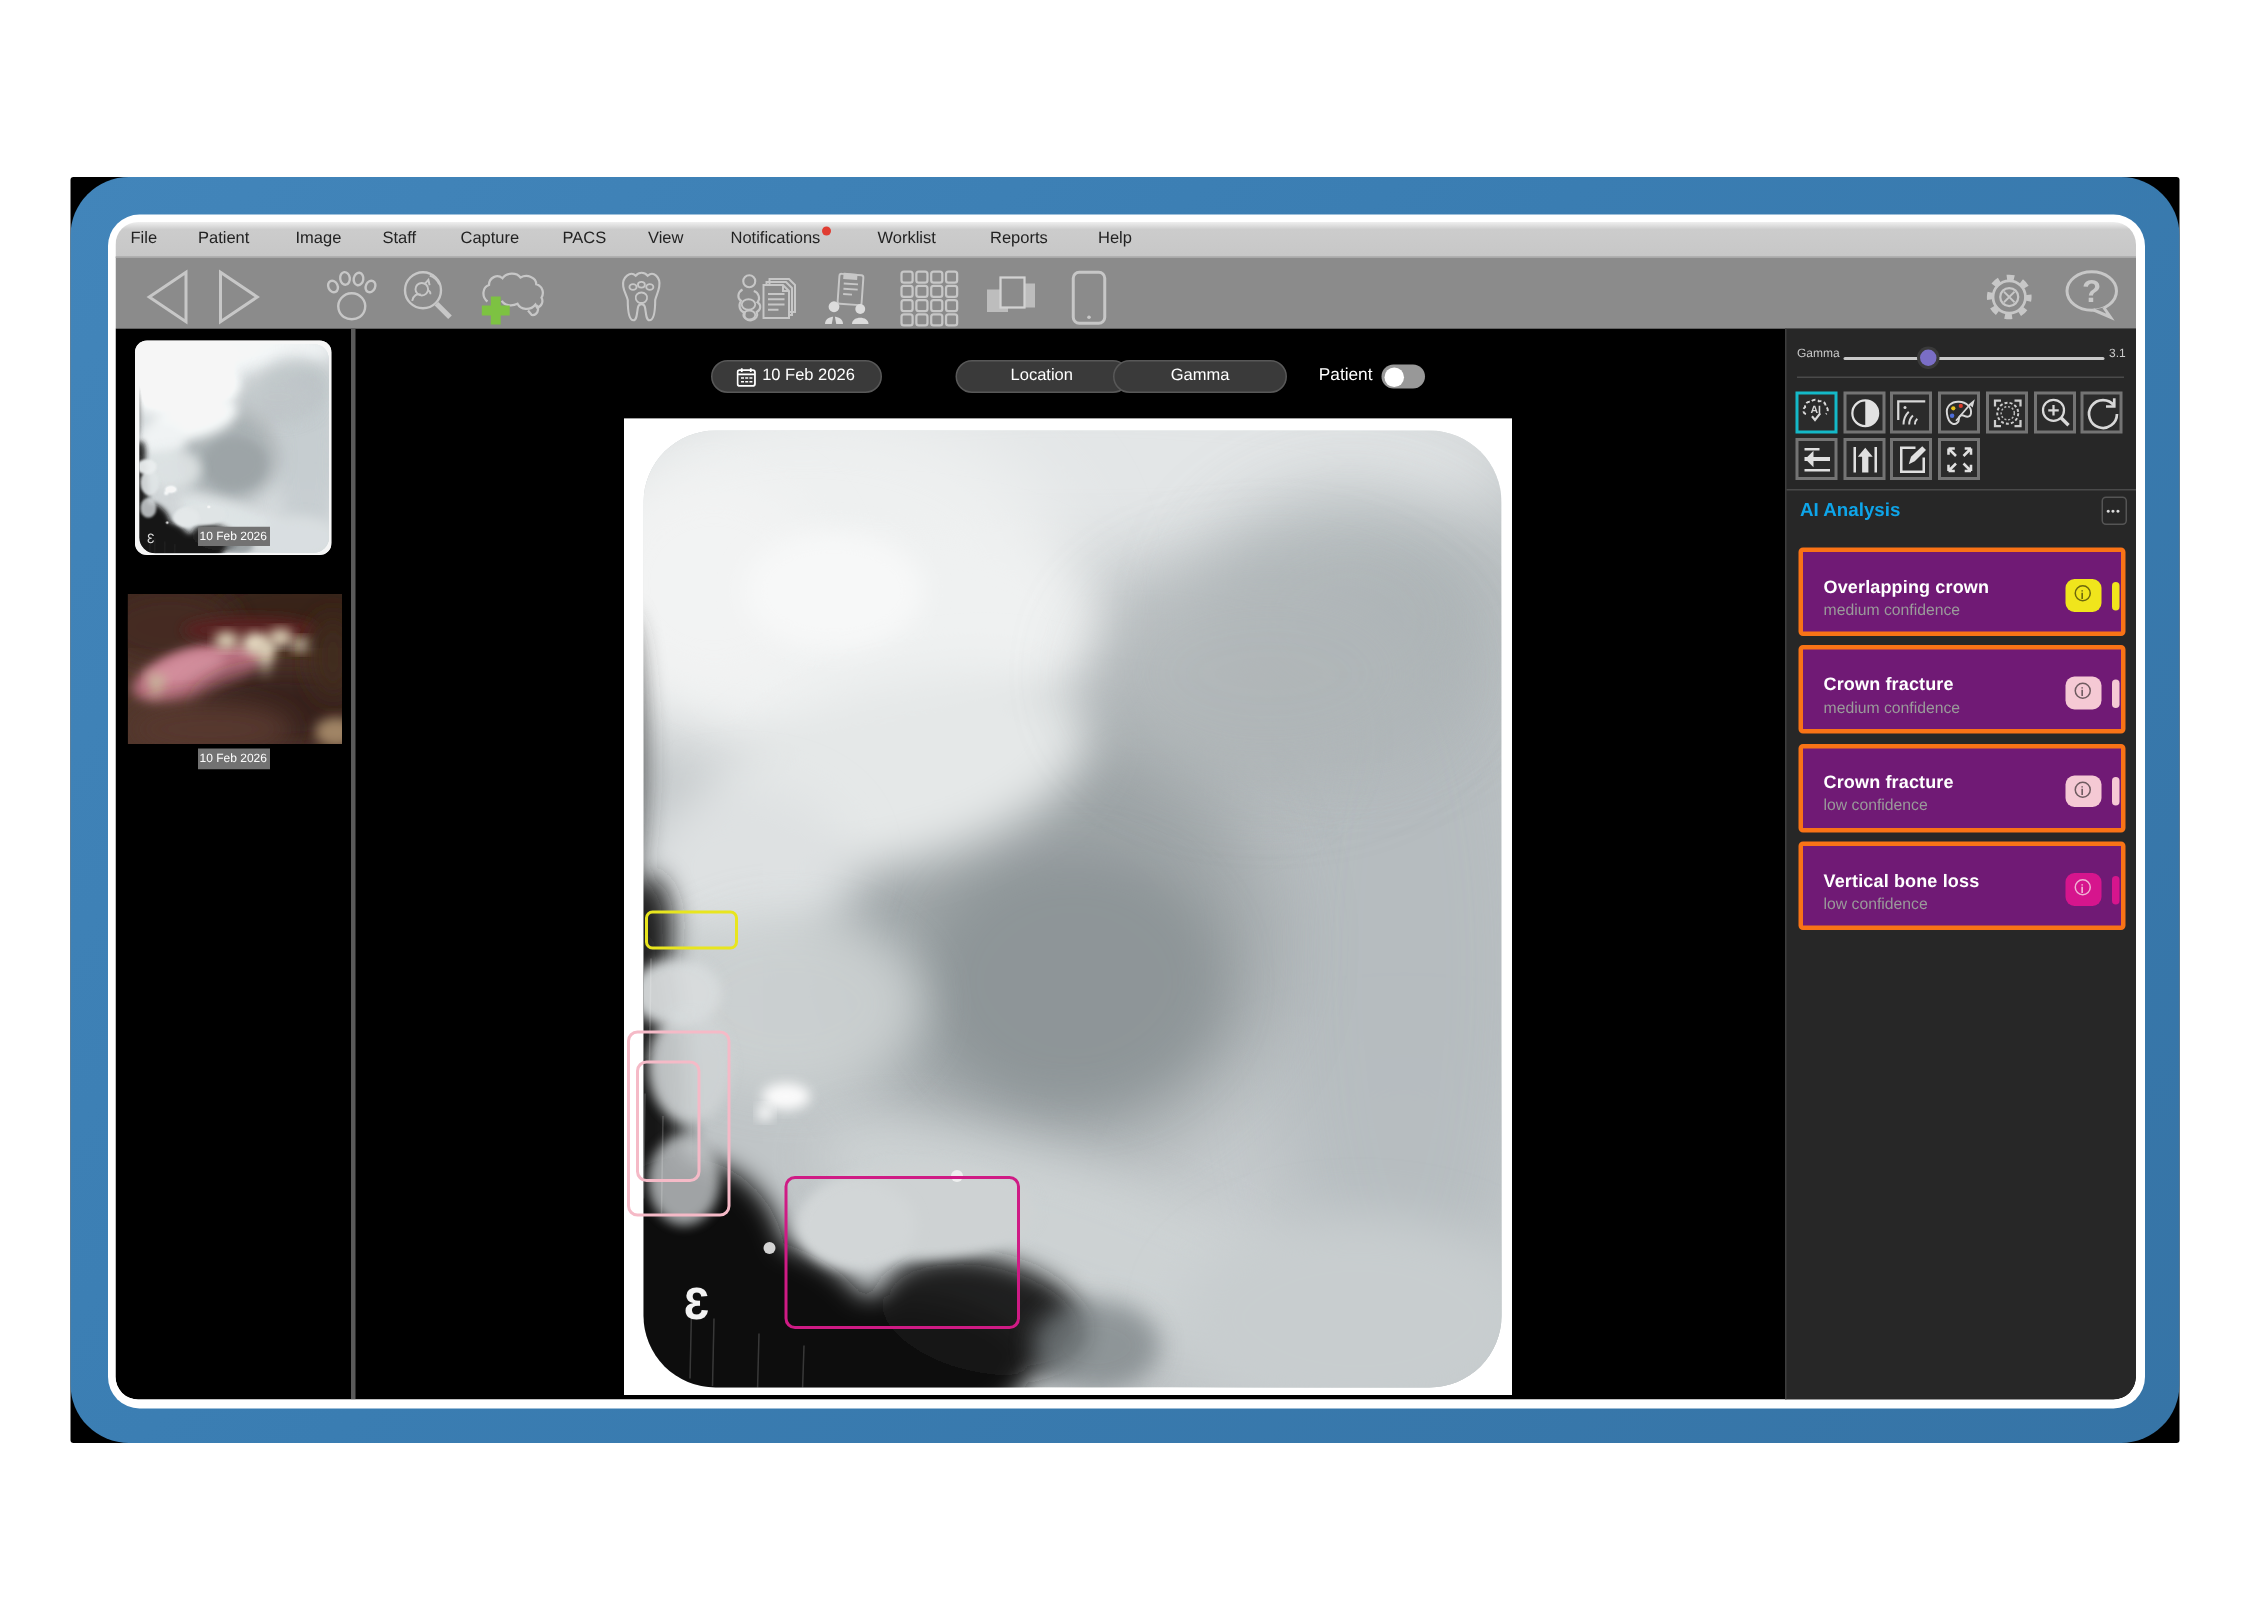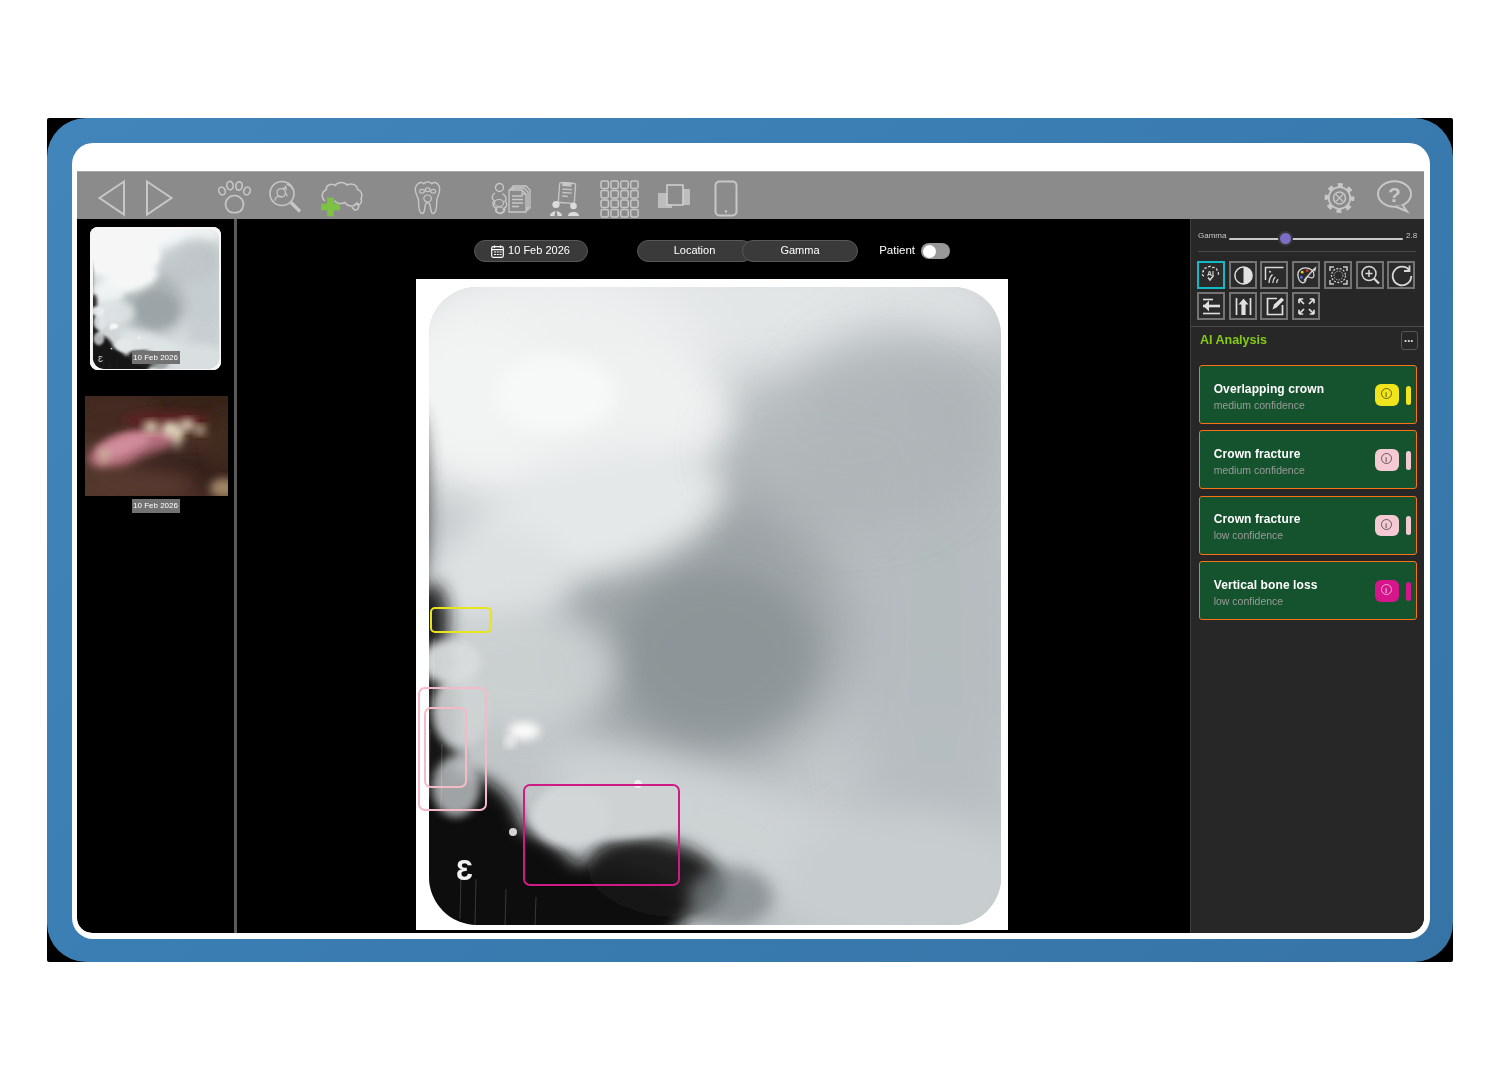--- a/index.html
+++ b/index.html
@@ -45,23 +45,23 @@
   #mir3{left:40px;top:574px;color:#f2f2f2;font-size:30px;font-weight:700;transform:scaleX(-1);position:absolute;}
   
   .rp-txt{position:absolute;color:#c9c9c9;font-size:8px;}
   #gtrack{left:37.5px;top:18.8px;width:174px;height:2.5px;background:#c9c9c9;border-radius:2px;position:absolute;}
   #gthumb{left:86.5px;top:11.8px;width:15px;height:15px;border-radius:50%;background:#3a3a3a;position:absolute;}
   #gthumb i{position:absolute;left:2px;top:2px;width:11px;height:11px;border-radius:50%;background:#7a6ec6;}
   #gdiv1{left:7px;top:32px;width:218px;height:1px;background:#4a4a4a;position:absolute;}
   .tbtn{position:absolute;width:28px;height:28px;border:2px solid #747474;background:#2b2b2b;}
   .tbtn.sel{border:2.5px solid #14b9c8;}
   #gdiv2{left:0px;top:106.5px;width:233px;height:1px;background:#4a4a4a;position:absolute;}
-  #aihdr{left:9px;top:113.5px;color:#84cc16;font-size:12.5px;font-weight:600;position:absolute;}
+  #aihdr{left:9px;top:113.5px;color:#0ea5e9;font-size:12.5px;font-weight:600;position:absolute;}
   #aimore{left:209.5px;top:112px;width:17px;height:19px;border:1px solid #555;border-radius:3px;color:#ddd;text-align:center;line-height:17px;font-size:7.5px;letter-spacing:.6px;position:absolute;}
-  .card{position:absolute;left:8.2px;width:217.5px;height:59px;background:#14532d;border:1px solid #f97316;border-radius:3px;}
+  .card{position:absolute;left:8.2px;width:217.5px;height:59px;background:#701a75;border:3px solid #f97316;border-radius:3px;}
   .card .t{position:absolute;left:13.5px;top:15.5px;color:#fff;font-size:12px;font-weight:700;letter-spacing:.1px;}
   .card .s{position:absolute;left:13.5px;top:32.5px;color:#9a9a9a;font-size:10.5px;}
   .card .ic{position:absolute;left:175px;top:18px;width:24px;height:21.5px;border-radius:6px;}
   .card .ic span{position:absolute;left:5.5px;top:4px;width:11px;height:11px;border-radius:50%;border:1.2px solid rgba(0,0,0,.55);font-size:8px;line-height:11px;text-align:center;color:rgba(0,0,0,.55);font-weight:700;}
   .card .bar{position:absolute;left:205.5px;top:19.5px;width:5px;height:19px;border-radius:2.5px;}
 </style>
 </head>
 <body>
 <div id="stage">
   <svg width="0" height="0" style="position:absolute">
@@ -145,20 +145,34 @@
         <ellipse cx="55" cy="90" rx="55" ry="18" fill="#56392d" filter="url(#b8)"></ellipse>
         <ellipse cx="139" cy="92" rx="14" ry="10" fill="#a08465" filter="url(#b4)"></ellipse>
         <ellipse cx="137" cy="42" rx="15" ry="28" fill="#40291f" filter="url(#b8)"></ellipse>
       </symbol>
     </defs>
   </svg>
   <div class="abs" id="notch"></div>
   <div class="abs" id="blue"></div>
   <div class="abs" id="whitebd"></div>
   <div class="abs" id="content">
+    <div class="abs" id="menubar">
+      <span class="mi" style="left:10.5px">File</span>
+      <span class="mi" style="left:55.5px">Patient</span>
+      <span class="mi" style="left:120.5px">Image</span>
+      <span class="mi" style="left:178.5px">Staff</span>
+      <span class="mi" style="left:230.5px">Capture</span>
+      <span class="mi" style="left:298.5px">PACS</span>
+      <span class="mi" style="left:355.5px">View</span>
+      <span class="mi" style="left:410.5px">Notifications</span>
+      <span class="dot"></span>
+      <span class="mi" style="left:508.5px">Worklist</span>
+      <span class="mi" style="left:583.5px">Reports</span>
+      <span class="mi" style="left:655.5px">Help</span>
+    </div>
     <div class="abs" id="toolbar">
       <svg width="1347" height="48" viewBox="0 0 1347 48" style="position:absolute;left:0;top:0" fill="none" stroke="#c7c7c7" stroke-width="1.6">
         <polygon points="47,9.5 22.5,26 47,42.5" stroke-width="2"></polygon>
         <polygon points="70,9.5 94.5,26 70,42.5" stroke-width="2"></polygon>
         <g transform="translate(137,8)">
           <ellipse cx="8" cy="11" rx="3.1" ry="4" transform="rotate(-25 8 11)"></ellipse>
           <ellipse cx="16" cy="5.6" rx="3.2" ry="4.2" transform="rotate(-8 16 5.6)"></ellipse>
           <ellipse cx="25" cy="6" rx="3.2" ry="4.2" transform="rotate(10 25 6)"></ellipse>
           <ellipse cx="33" cy="11" rx="3.1" ry="4" transform="rotate(25 33 11)"></ellipse>
           <path d="M20.5,15.5 C26,15.5 30.5,20.5 29.3,26 C28.2,31 24,32.8 20.5,32.8 C17,32.8 12.8,31 11.7,26 C10.5,20.5 15,15.5 20.5,15.5 Z"></path>
@@ -289,21 +303,21 @@
         <div id="annP2" class="ann"></div>
         <div id="annM" class="ann"></div>
         <div id="mir3">3</div>
       </div>
       <div class="abs" id="rpanel">
         <span class="rp-txt" style="left:7px;top:12px;">Gamma</span>
         <div id="gtrack"></div>
         <div id="gthumb">
             <i></i>
           </div>
-        <span class="rp-txt" style="left:215px;top:12px;">2.8</span>
+        <span class="rp-txt" style="left:215px;top:12px;">3.1</span>
         <div id="gdiv1"></div>
         <div class="tbtn sel" style="left:6px;top:41.5px">
           <svg width="24" height="24" viewBox="0 0 24 24" style="position:absolute;left:0px;top:0px">
             <path d="M5,13 C2.8,12.5 2.6,9.6 4.4,8.4 C4,6 6.4,4.2 8.4,5 C9.4,3 12.4,3 13.6,4.6 C16,3.8 18.4,5.6 18,8 C20,9 20,12 18.2,13" fill="none" stroke="#d8d8d8" stroke-width="1.3" stroke-dasharray="2.6 1.7"></path>
             <text x="8" y="12.5" font-size="7" fill="#d8d8d8" font-weight="bold" font-family="Liberation Sans">AI</text>
             <path d="M9,14.5 L11,17 L14.5,12.5" fill="none" stroke="#d8d8d8" stroke-width="1.4"></path>
           </svg>
         </div>
         <div class="tbtn" style="left:37.6px;top:41.5px">
           <svg width="25" height="25" viewBox="0 0 25 25" style="position:absolute;left:0px;top:0px">

